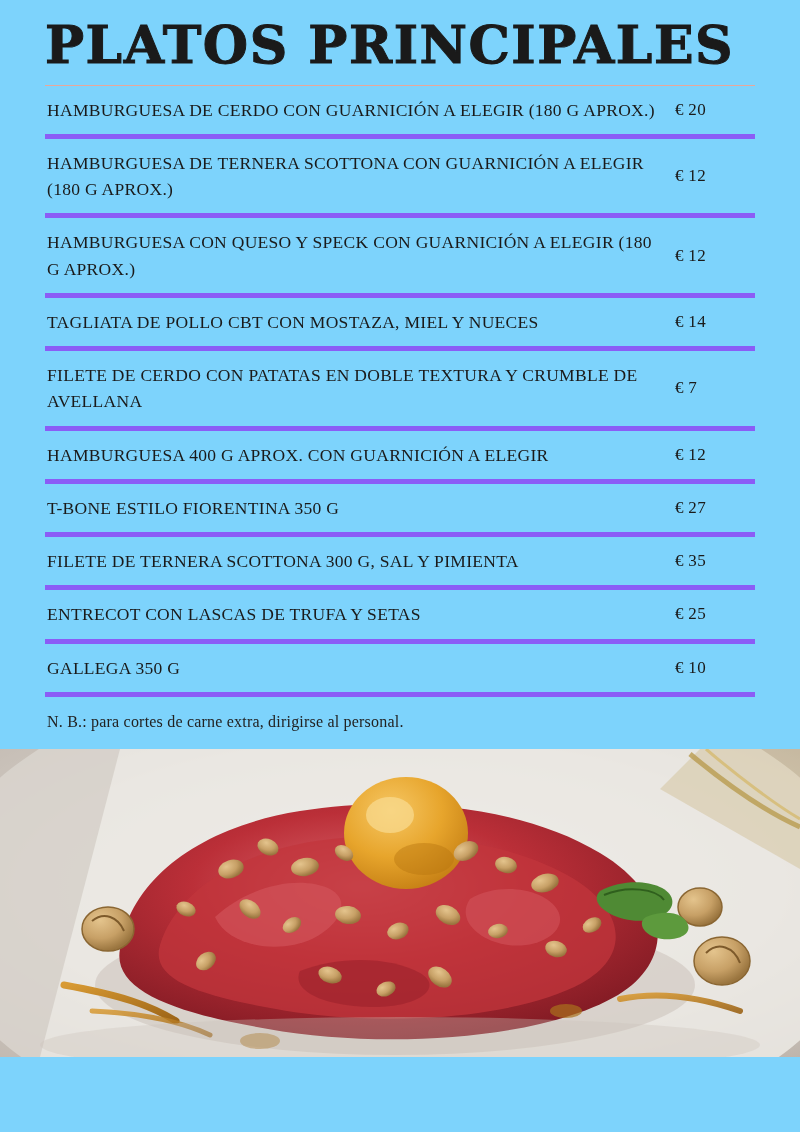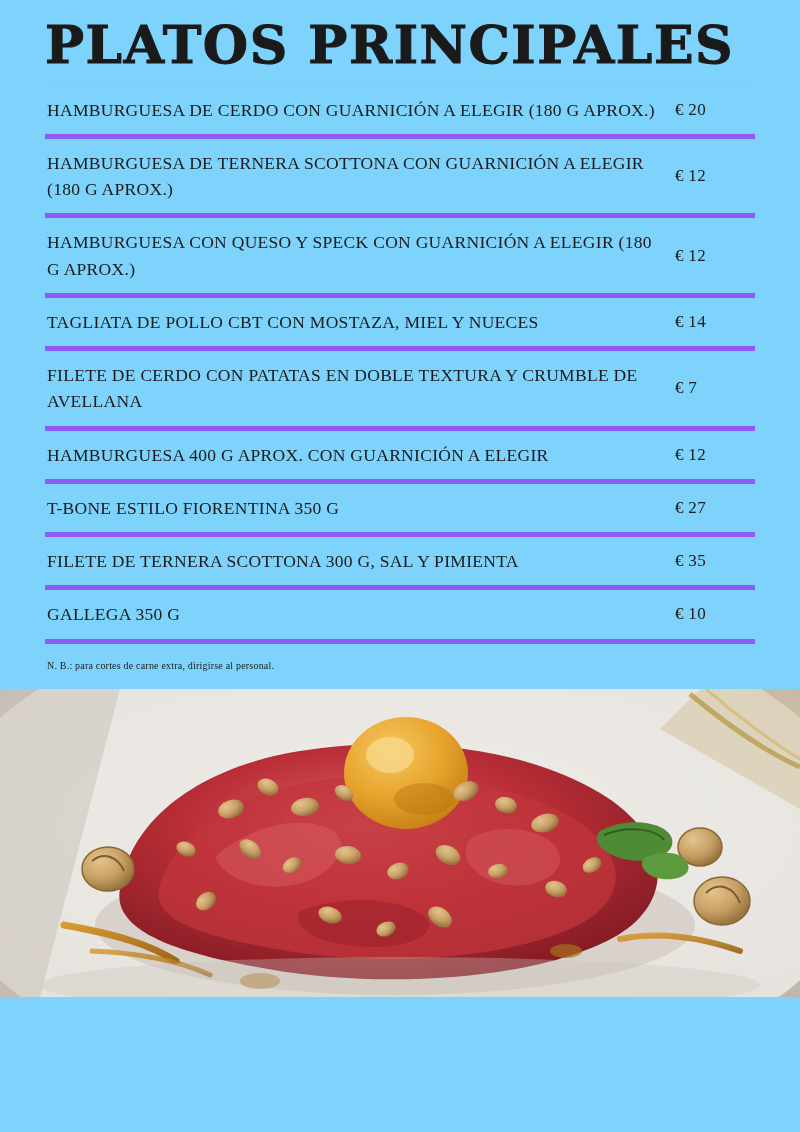--- a/index.html
+++ b/index.html
@@ -59,21 +59,21 @@
     color: #1a1a1a;
     padding: 11px 2px 11px 6px;
     text-align: left;
     white-space: nowrap;
     width: 86px;
     vertical-align: middle;
     letter-spacing: 0.3px;
   }
   .note {
     font-family: "Liberation Serif", serif;
-    font-size: 10px;
+    font-size: 16px;
     color: #222;
     padding: 16px 2px 18px 2px;
     letter-spacing: 0.2px;
   }
   .photo {
     position: relative;
     width: 800px;
     height: 308px;
     overflow: hidden;
     background: #b9b2ac;
@@ -115,20 +115,24 @@
           <td class="item-name">HAMBURGUESA 400 G APROX. CON GUARNICIÓN A ELEGIR</td>
           <td class="item-price">€ 12</td>
         </tr>
         <tr class="item-row">
           <td class="item-name">T-BONE ESTILO FIORENTINA 350 G</td>
           <td class="item-price">€ 27</td>
         </tr>
         <tr class="item-row">
           <td class="item-name">FILETE DE TERNERA SCOTTONA 300 G, SAL Y PIMIENTA</td>
           <td class="item-price">€ 35</td>
+        </tr>
+        <tr class="item-row">
+          <td class="item-name">ENTRECOT CON LASCAS DE TRUFA Y SETAS</td>
+          <td class="item-price">€ 25</td>
         </tr>
         <tr class="item-row">
           <td class="item-name">GALLEGA 350 G</td>
           <td class="item-price">€ 10</td>
         </tr>
       </tbody>
     </table>
 
     <div class="note">N. B.: para cortes de carne extra, dirigirse al personal.</div>
 

